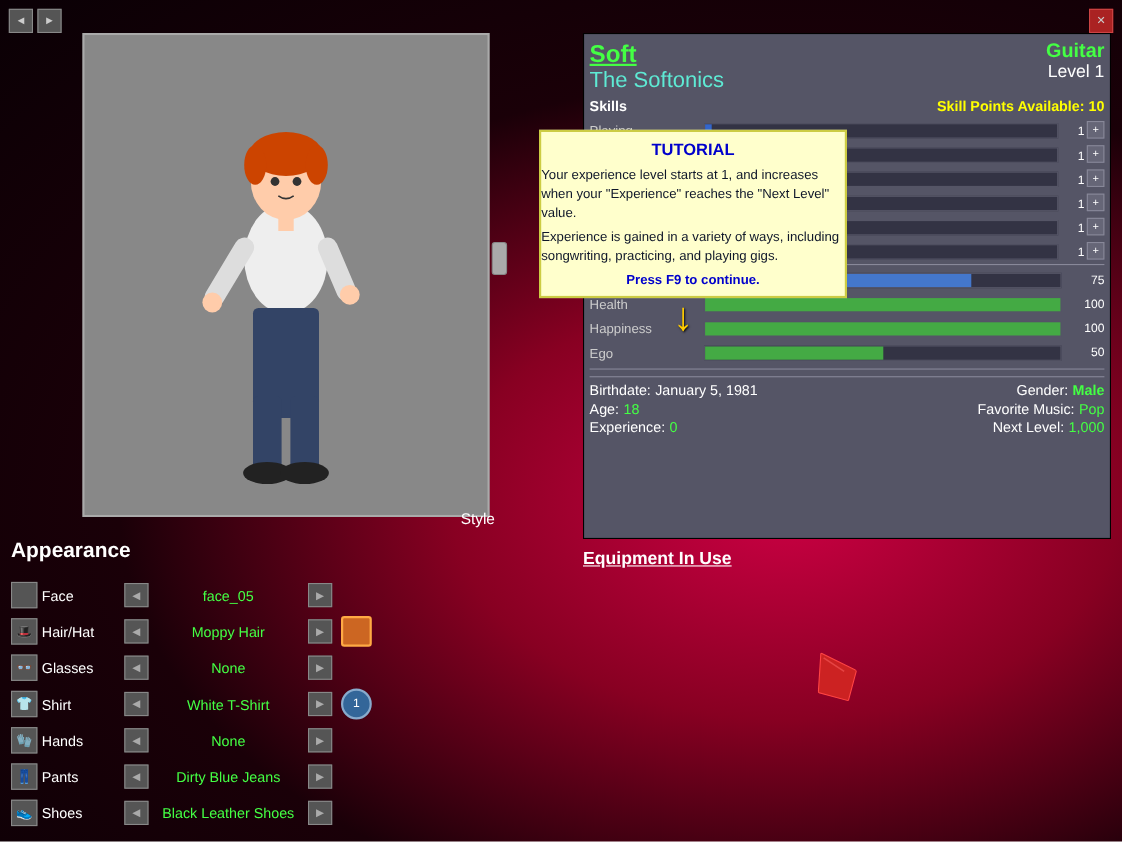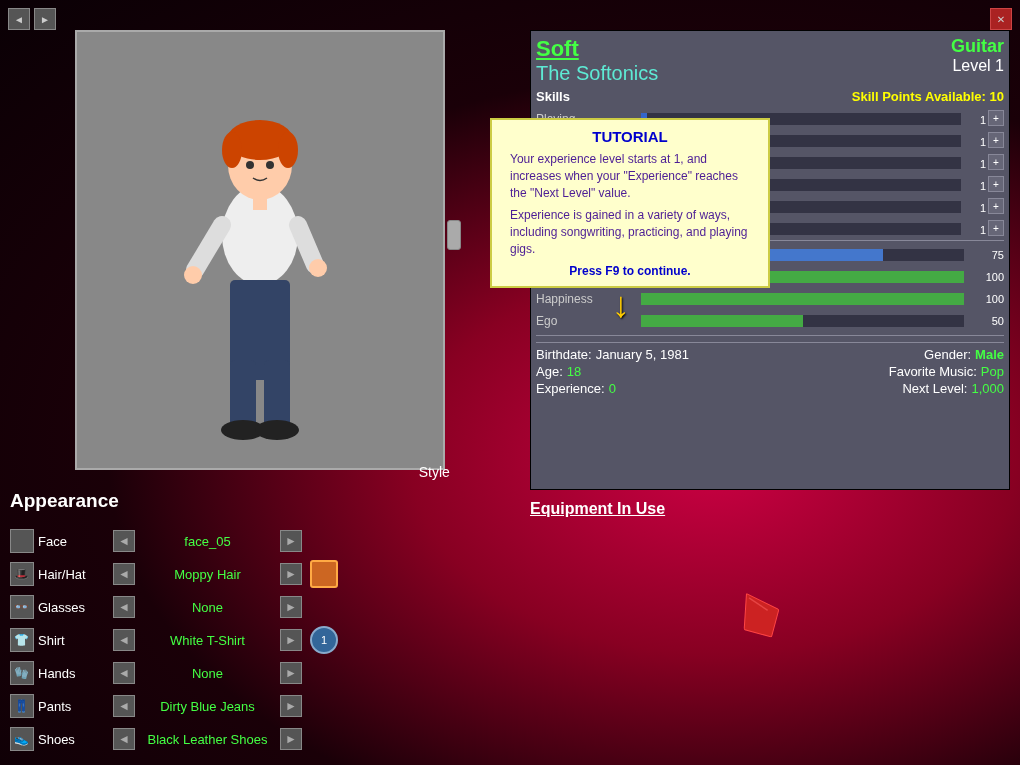--- a/index.html
+++ b/index.html
@@ -308,32 +308,32 @@
     }
 
     
     .tutorial-popup {
       position: absolute;
       top: 118px;
       left: 490px;
       width: 280px;
       background: #ffffcc;
       border: 2px solid #cccc44;
-      padding: 8px 18px;
+      padding: 8px 0;
       z-index: 100;
     }
     .tutorial-title {
       color: #0000cc;
       font-size: 15px;
       font-weight: bold;
       text-align: center;
       margin-bottom: 6px;
     }
     .tutorial-text {
-      color: #4c1d95;
+      color: #0f172a;
       font-size: 12px;
       line-height: 1.4;
       margin-bottom: 6px;
     }
     .tutorial-continue {
       color: #0000cc;
       font-size: 12px;
       font-weight: bold;
       text-align: center;
     }

